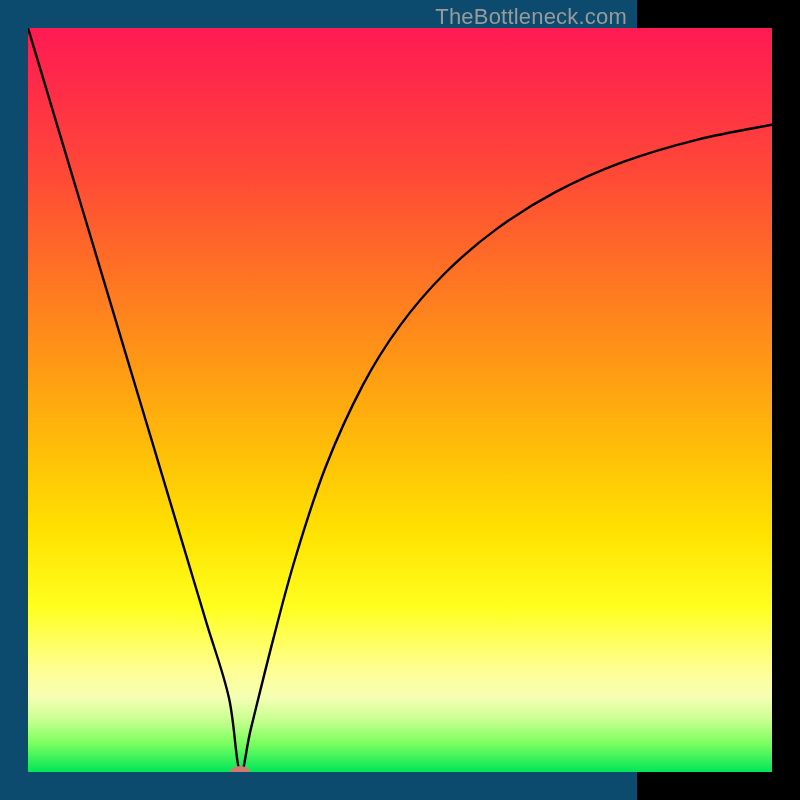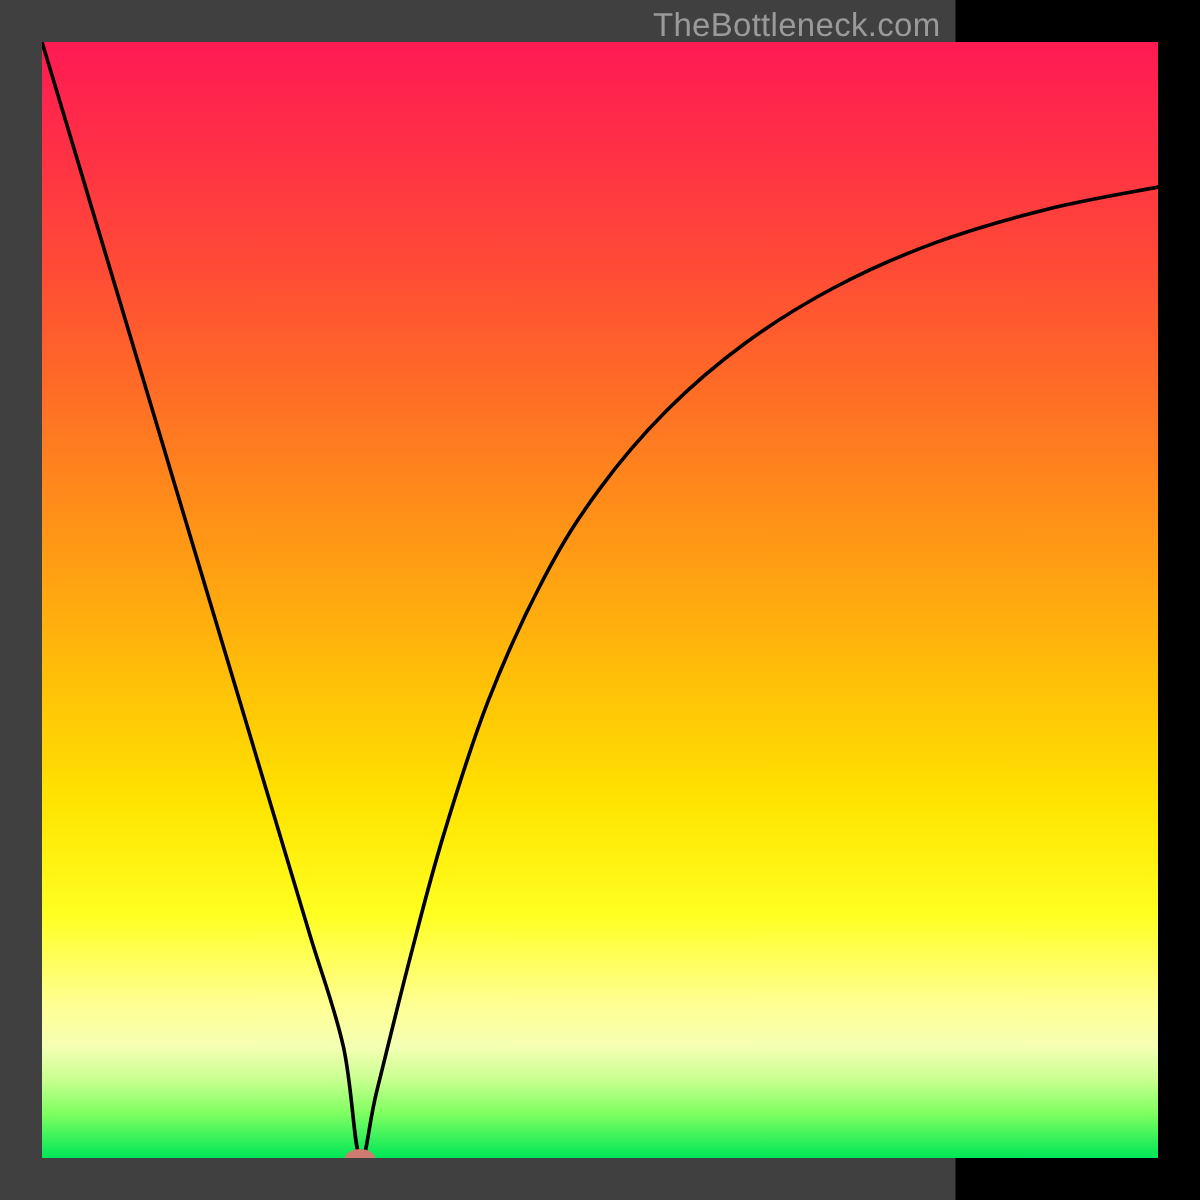--- a/index.html
+++ b/index.html
@@ -8,21 +8,21 @@
     width: 800px;
     height: 800px;
     overflow: hidden;
     background: #000;
     font-family: Arial, Helvetica, sans-serif;
   }
   .frame {
     position: relative;
     width: 637px;
     height: 800px;
-    background: #404040;
+    background: #0c4a6e;
   }
   .plot-area {
     position: absolute;
     left: 28px;
     top: 28px;
     width: 744px;
     height: 744px;
     overflow: hidden;
   }
   .gradient-bg {

